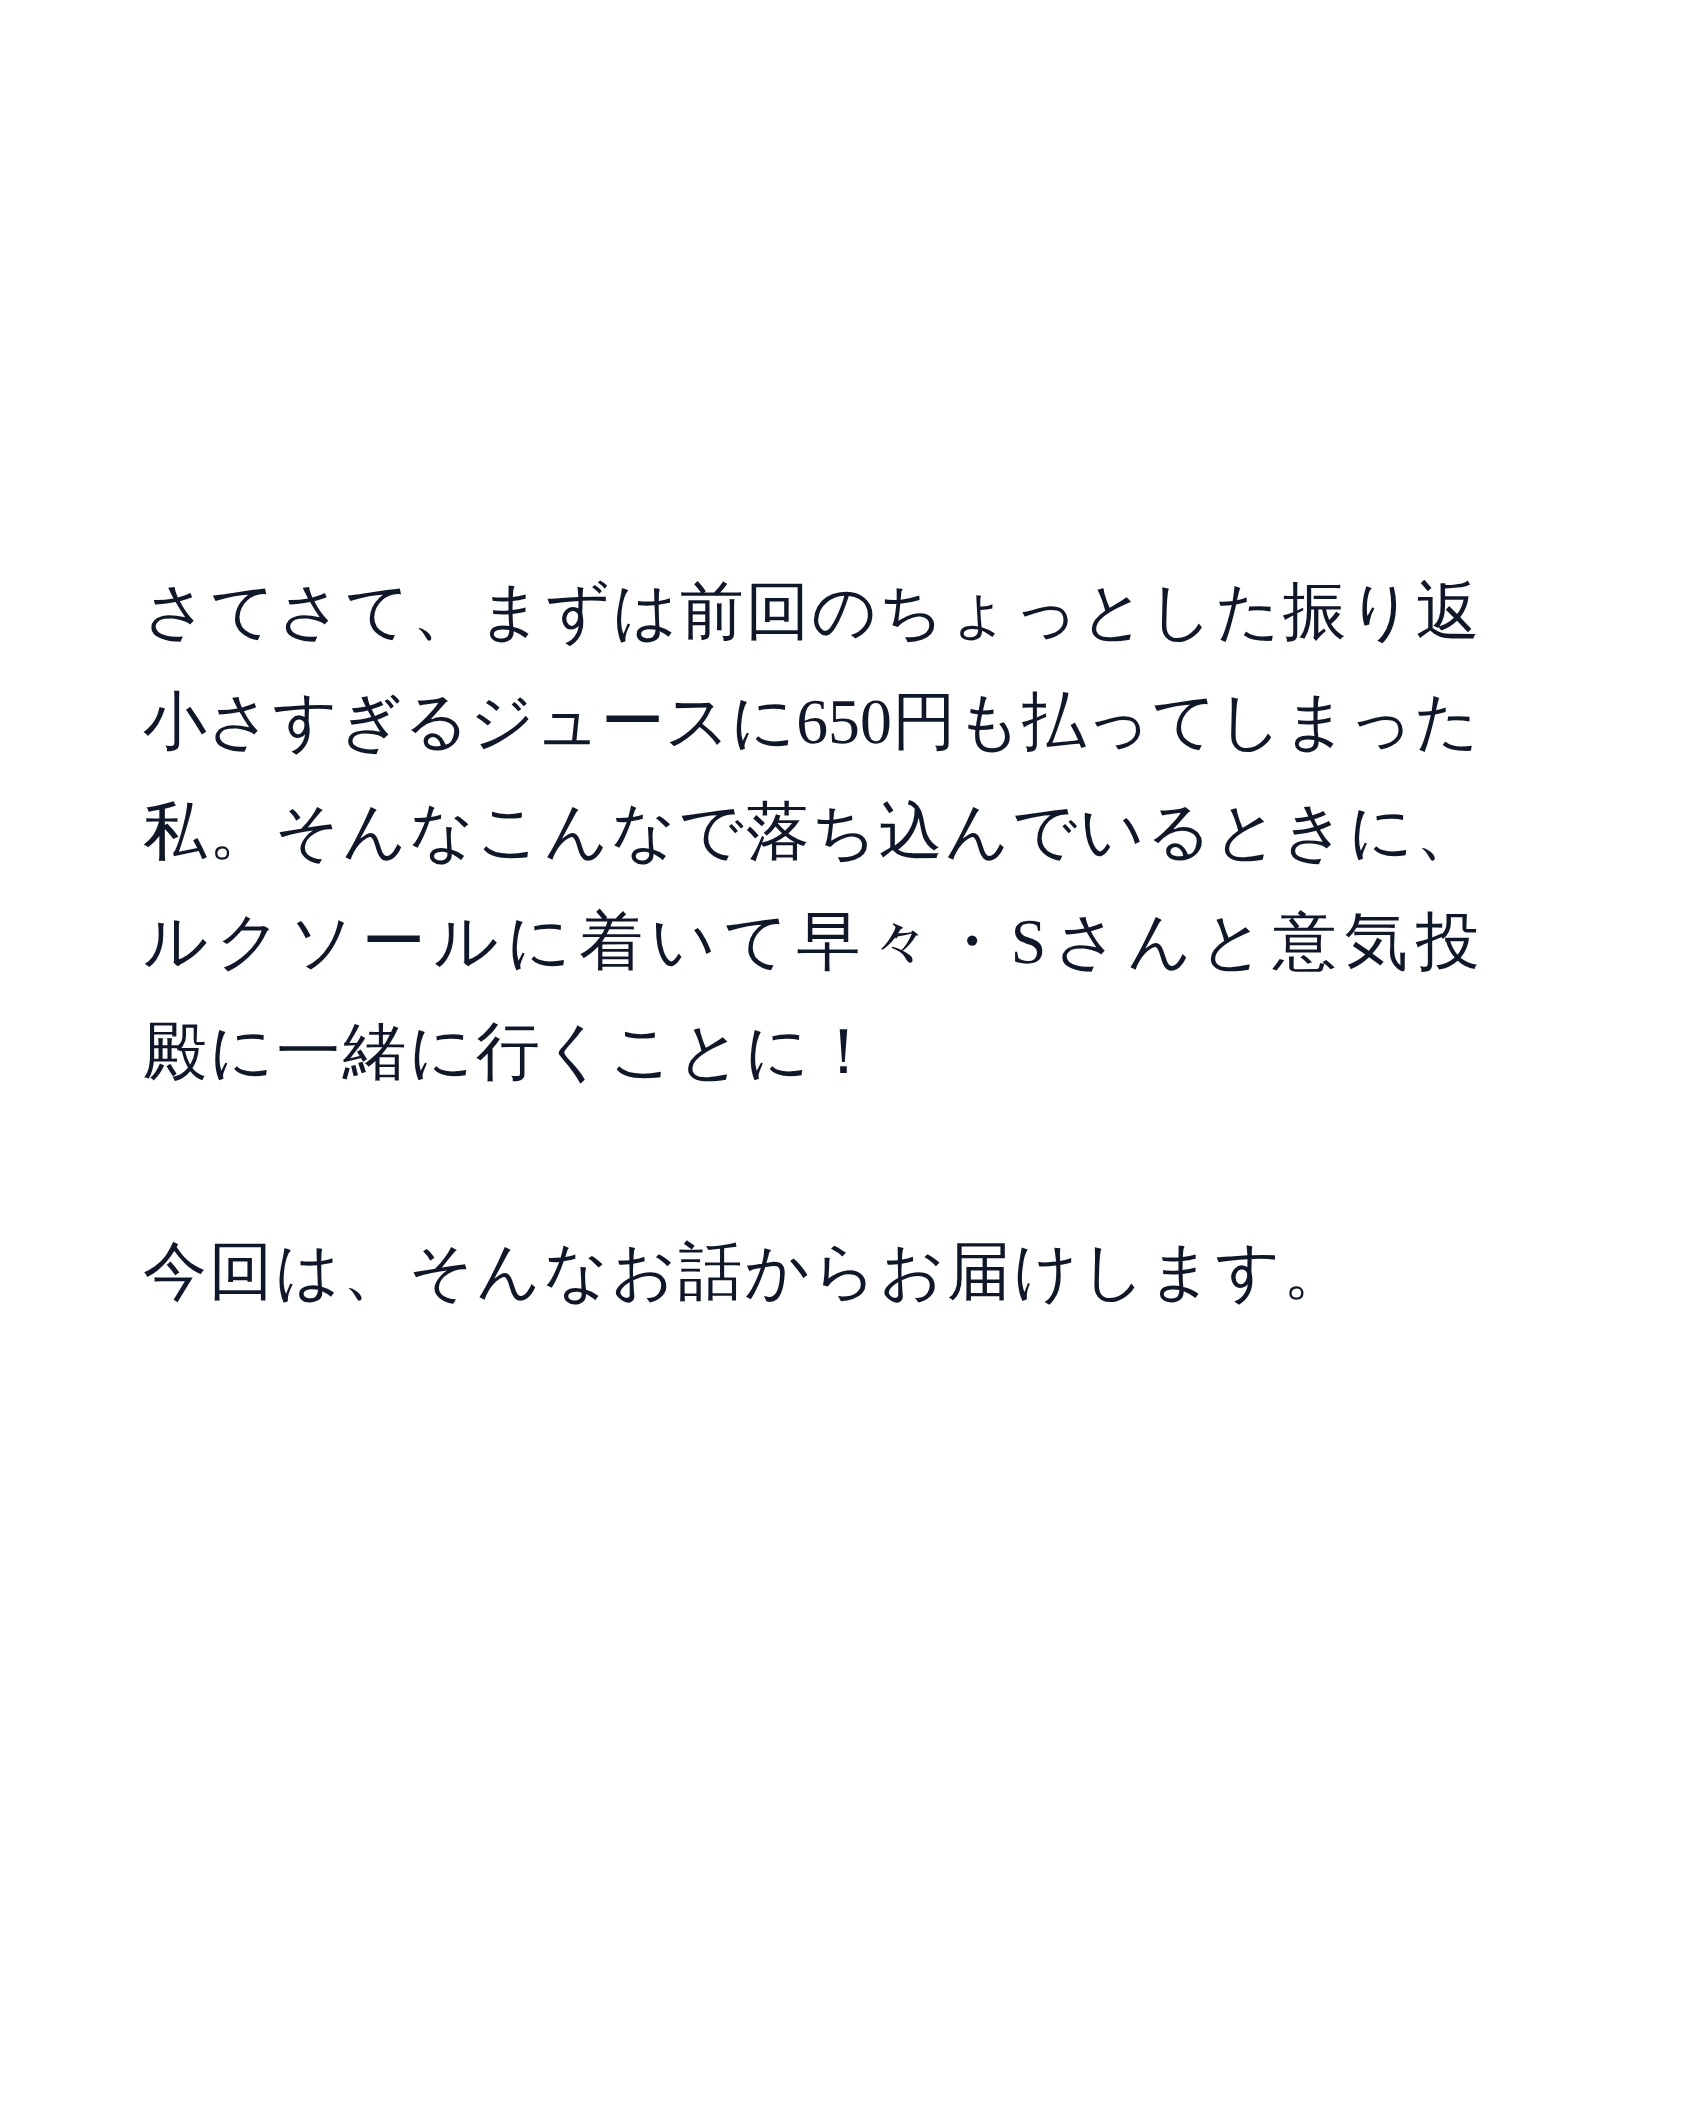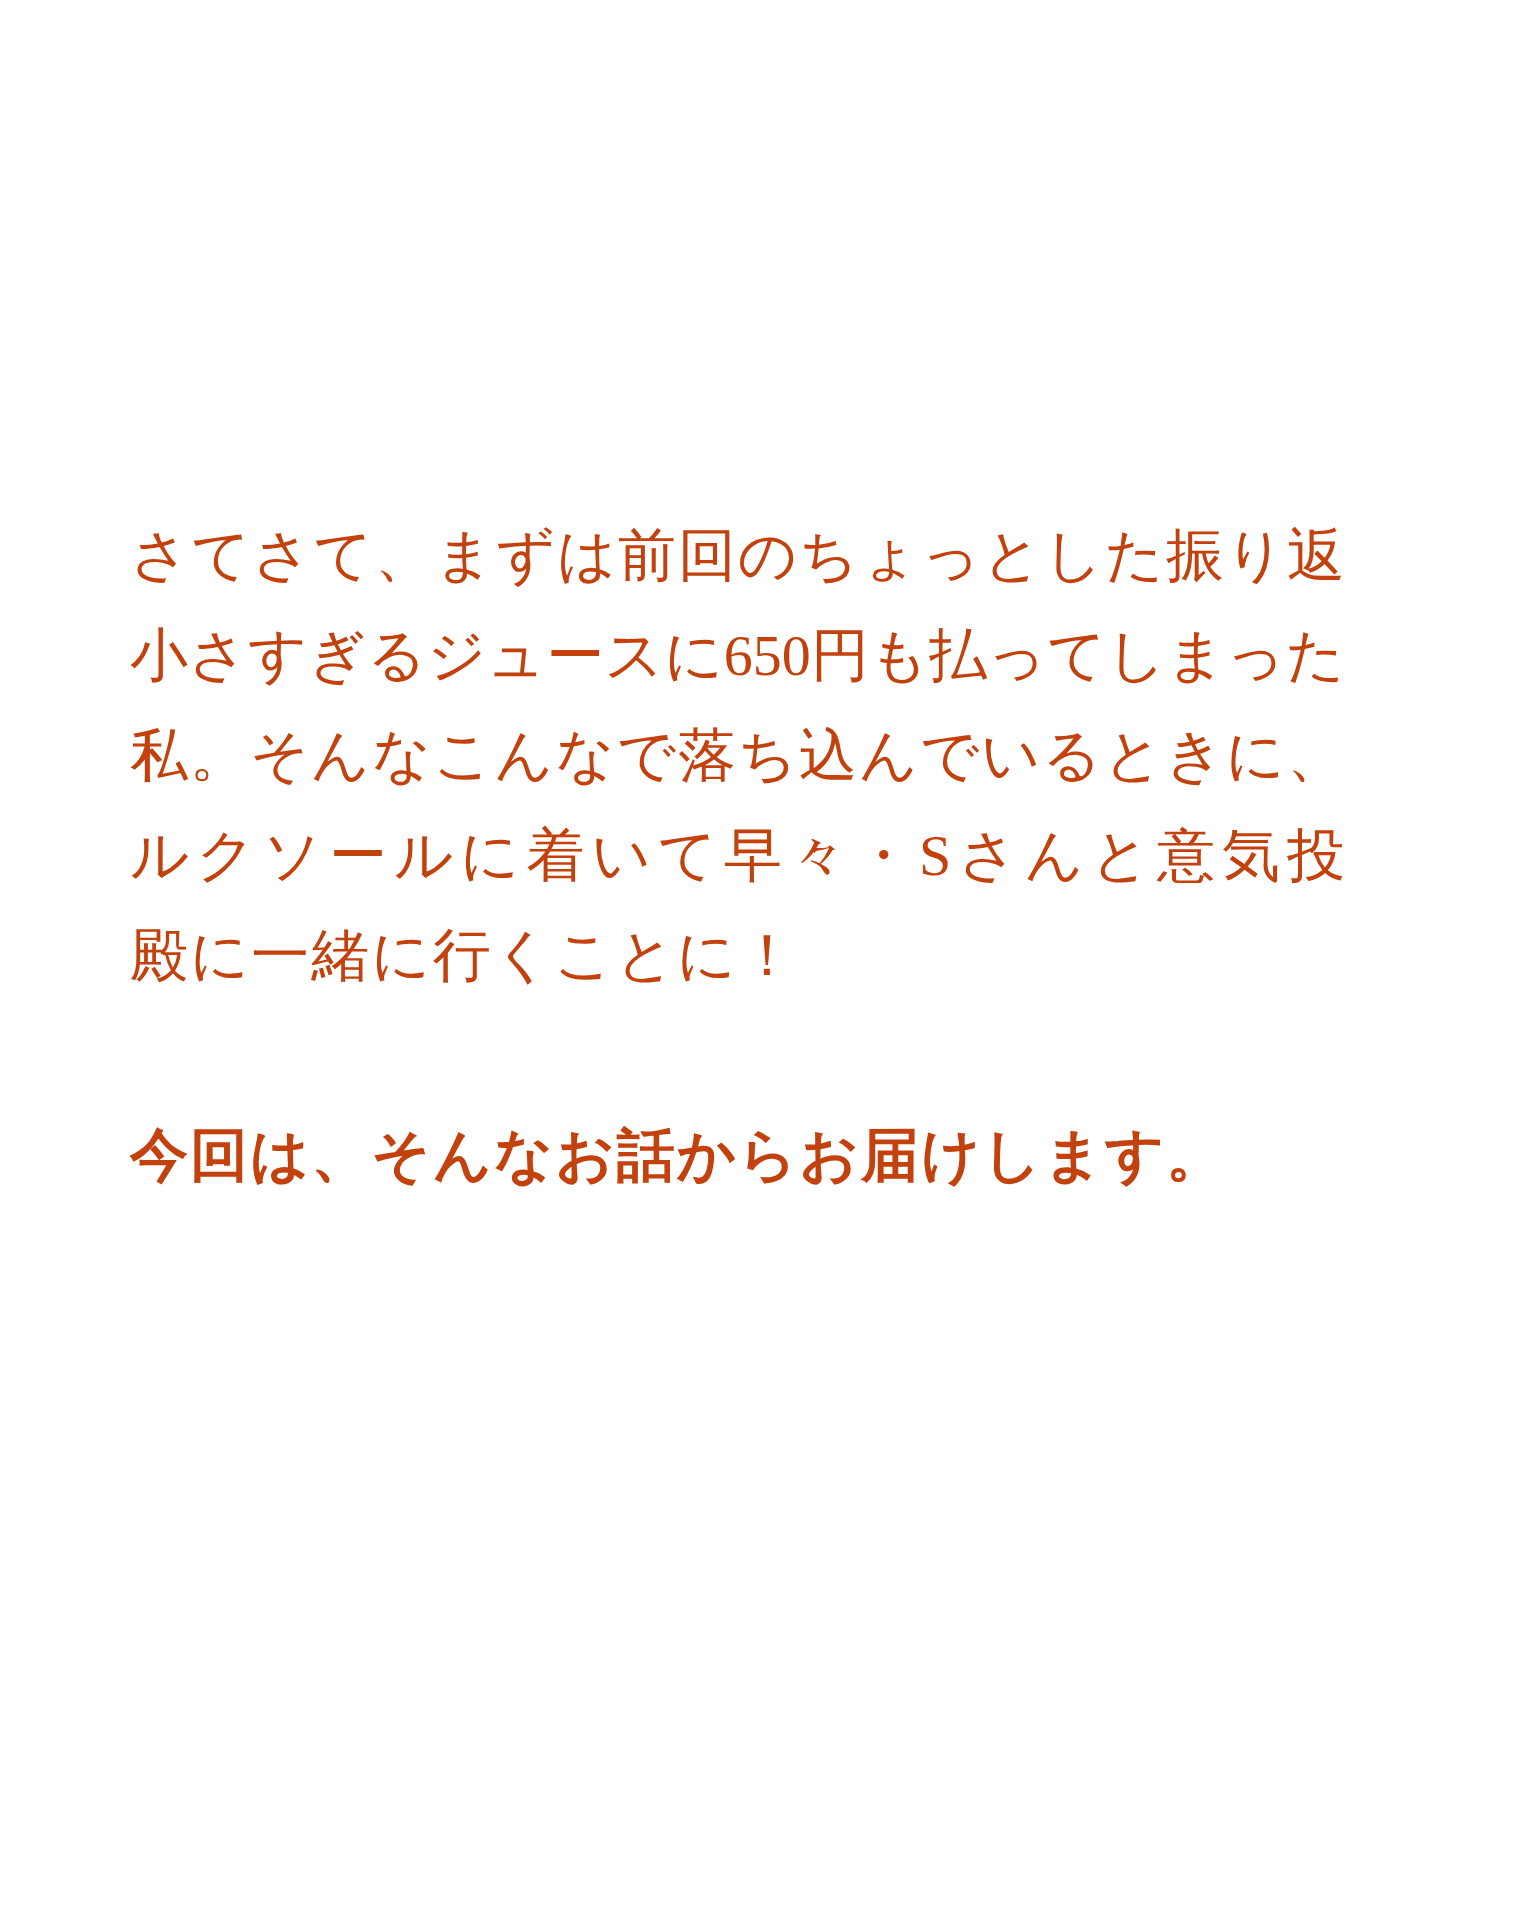--- a/index.html
+++ b/index.html
@@ -14,30 +14,29 @@
     position: relative;
   }
   .text-block {
     position: absolute;
     left: 130px;
     top: 506px;
     width: 1215px;
     font-family: "Liberation Serif", "DejaVu Serif", serif;
     font-size: 58px;
     line-height: 100px;
-    color: #c2410c;
+    color: #0f172a;
     font-weight: 400;
   }
   .paragraph {
     margin: 0;
     padding: 0;
   }
   .paragraph.p2 {
     margin-top: 100px;
-    font-weight: bold;
   }
   .line {
     white-space: nowrap;
     text-align: justify;
     text-align-last: justify;
     text-justify: inter-character;
   }
   .line.last {
     text-align: center;
     text-align-last: left;

